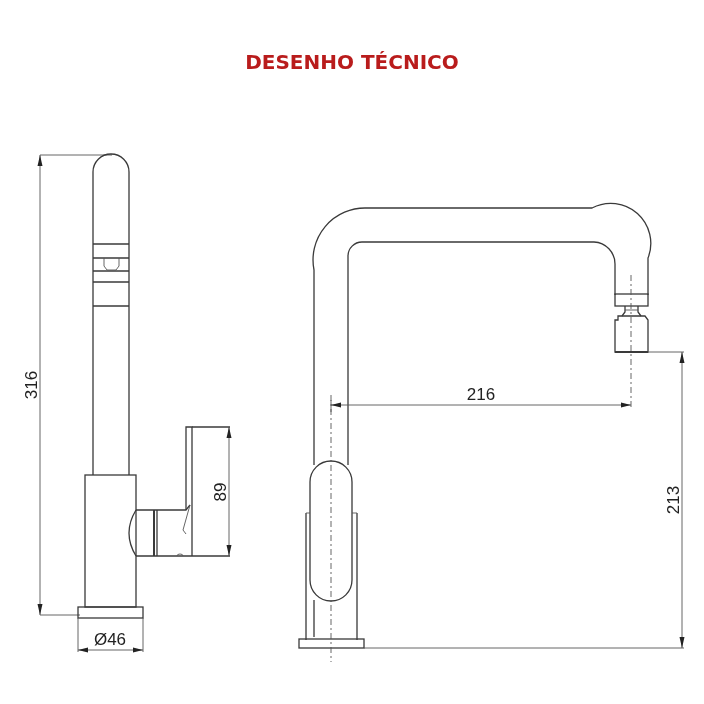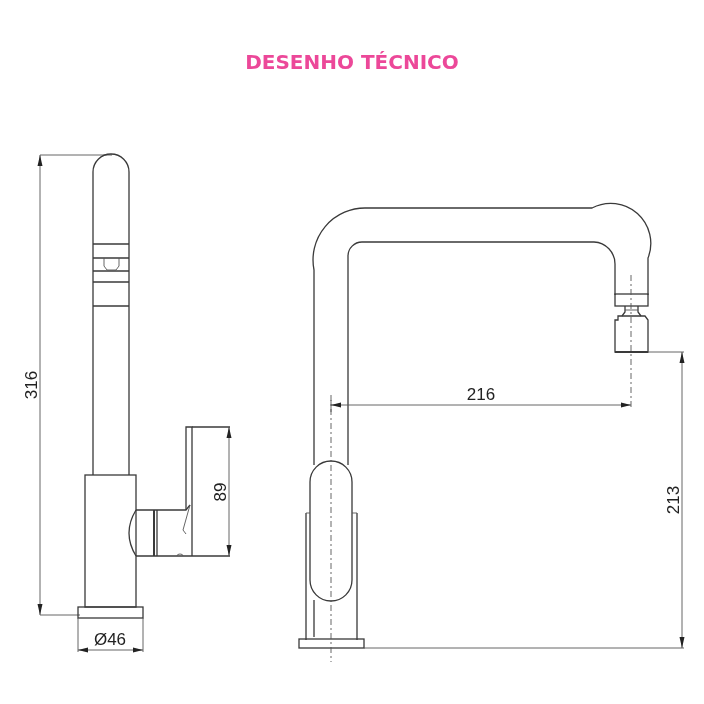--- a/index.html
+++ b/index.html
@@ -1,19 +1,19 @@
 <!DOCTYPE html>
 <html><head>
 <meta charset="utf-8">
 <style>
   html, body { margin: 0; padding: 0; background: #ffffff; }
   body { width: 704px; height: 704px; position: relative; overflow: hidden; font-family: "Liberation Sans", sans-serif; }
   .title {
     position: absolute; left: 0; top: 50px; width: 704px; text-align: center;
-    font-family: "DejaVu Sans", sans-serif; font-weight: bold; font-size: 20px; color: #ec4899;
+    font-family: "DejaVu Sans", sans-serif; font-weight: bold; font-size: 20px; color: #b91c1c;
     letter-spacing: 0px;
   }
   svg.drawing { position: absolute; left: 0; top: 0; }
   .ln { stroke: #3a3a3a; stroke-width: 1.3; fill: none; }
   .thin { stroke: #555555; stroke-width: 0.9; fill: none; }
   .dash { stroke: #555555; stroke-width: 0.9; fill: none; stroke-dasharray: 6 3 2 3; }
   .dimtext { font-family: "Liberation Sans", sans-serif; font-size: 17px; fill: #222222; }
   .arrow { fill: #222222; stroke: none; }
 </style>
 </head>

